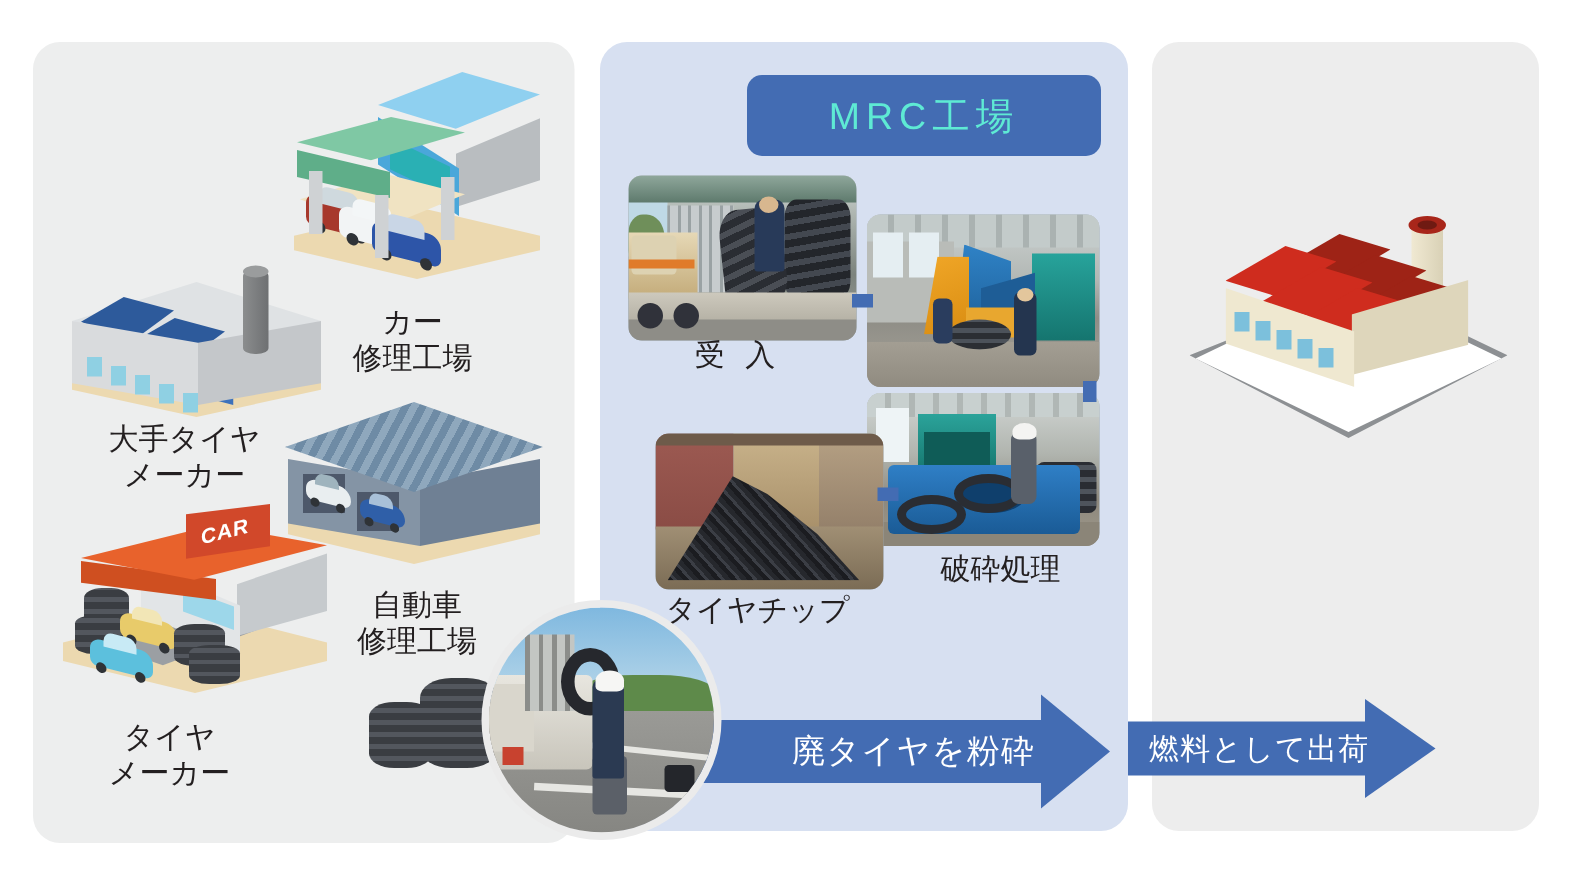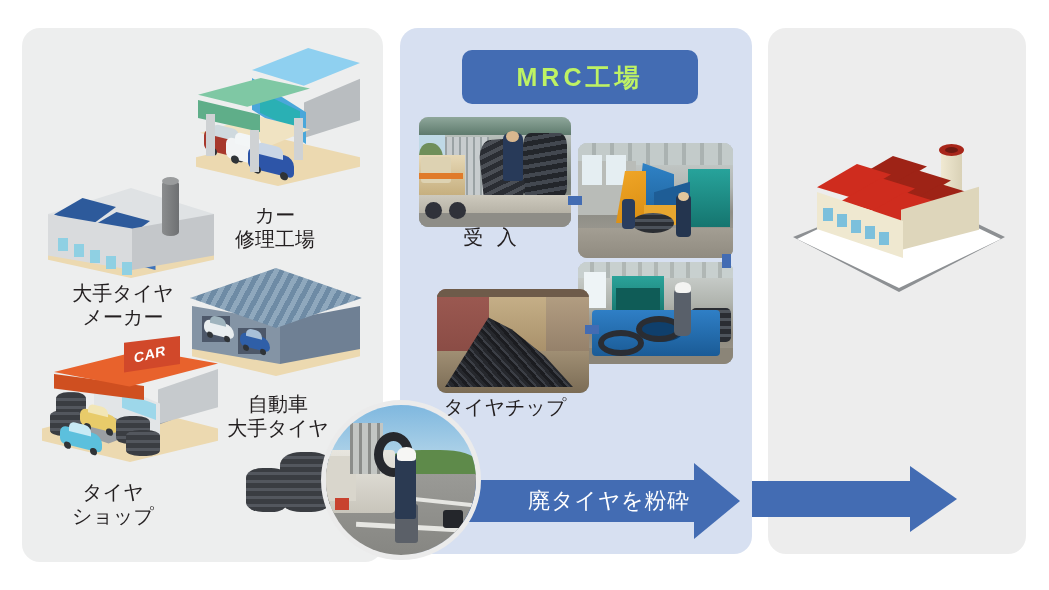--- a/index.html
+++ b/index.html
@@ -15,22 +15,23 @@
 
   
   .panel{position:absolute;border-radius:18px;}
   #panel-source{left:22px;top:28px;width:361px;height:534px;background:#edeeee;}
   #panel-plant {left:400px;top:28px;width:352px;height:526px;background:#d7e0f1;}
   #panel-buyer {left:768px;top:28px;width:258px;height:526px;background:#ededed;}
 
   
   .badge{
     position:absolute;display:flex;align-items:center;justify-content:center;
-    color:#bef264;font-weight:bold;letter-spacing:.12em;
+    color:#5eead4;font-weight:normal;letter-spacing:.12em;
     box-sizing:border-box;
+    margin-left:36px;
   }
   #badge-source{
     left:56px;top:51px;width:112px;height:112px;border-radius:50%;
     background:#5b5b59;font-size:25px;letter-spacing:.06em;
   }
   #badge-plant{
     left:462px;top:50px;width:236px;height:54px;border-radius:10px;
     background:#436cb3;font-size:25px;letter-spacing:.16em;
   }
   #badge-buyer{
@@ -376,23 +377,23 @@
     <div class="tstack" style="left:0px;top:20px;width:42px;height:44px;"></div>
     <div class="tstack" style="left:34px;top:4px;width:52px;height:60px;"></div>
   </div>
 
 
   <div class="lbl" id="lbl-dealer">カー
 修理工場</div>
   <div class="lbl" id="lbl-maker">大手タイヤ
 メーカー</div>
   <div class="lbl" id="lbl-repair">自動車
-大手タイヤ</div>
+修理工場</div>
   <div class="lbl" id="lbl-shop">タイヤ
-ショップ</div>
+メーカー</div>
 
   <div class="panel" id="panel-plant"></div>
 
   <div class="badge" id="badge-plant">MRC工場</div>
 
   <div class="photo" id="photo-intake">
     <div class="bgwall"></div>
       <div class="skyhole"></div>
       <div class="tree"></div>
     <div class="roofbeam"></div>
@@ -451,20 +452,21 @@
     <div class="beam"></div>
       <div class="floor"></div>
       <div class="pile"></div>
   </div>
 
   <div class="stub" id="stub1"></div>
   <div class="stub" id="stub2"></div>
   <div class="stub" id="stub3"></div>
 
   <div class="lbl" id="lbl-juny">受 入</div>
+  <div class="lbl" id="lbl-crush">破砕処理</div>
   <div class="lbl" id="lbl-chip">タイヤチップ</div>
 
   <div id="photo-circle">
     <div class="sky"></div>
       <div class="trees"></div>
       <div class="lot"></div>
     <div class="ln1"></div>
       <div class="ln2"></div>
     <div class="truck"></div>
       <div class="tcab"></div>
@@ -480,20 +482,21 @@
 
   <div class="arrow" id="arrow-crush">
     <div class="shaft"></div>
     <div class="head"></div>
     <div class="atext">廃タイヤを粉砕</div>
   </div>
 
   <div class="arrow" id="arrow-ship">
     <div class="shaft"></div>
     <div class="head"></div>
+    <div class="atext">燃料として出荷</div>
   </div>
 
   <div class="panel" id="panel-buyer"></div>
 
 
   <div class="iso" id="ico-buyerfac">
     <div class="frame"></div>
     <div class="plate"></div>
     <div class="chim"></div>
       <div class="chimtop"></div>

